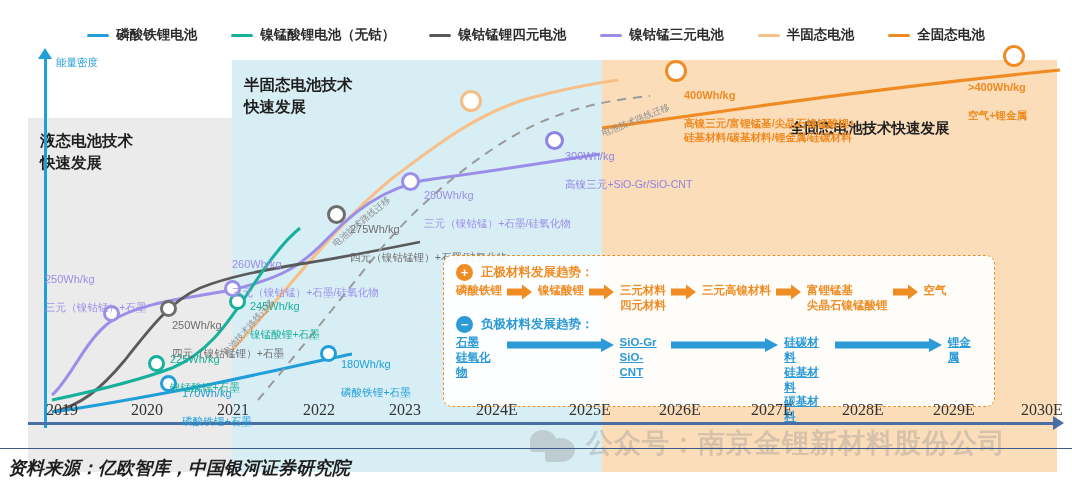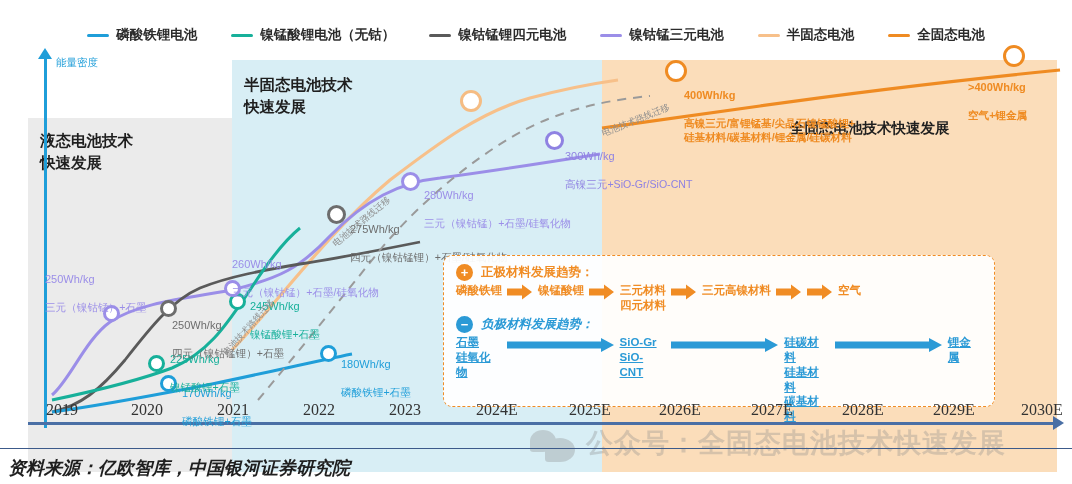--- a/index.html
+++ b/index.html
@@ -59,21 +59,21 @@
   .matbox{position:absolute;left:443px;top:205px;width:552px;height:152px;
           border:1.6px dashed #f08c24;border-radius:9px;background:rgba(255,255,255,0.93);
           box-sizing:border-box;padding:8px 12px 6px 12px;}
   .mat-head{display:flex;align-items:center;gap:8px;margin-bottom:1px;}
   .mat-badge{width:17px;height:17px;border-radius:50%;display:flex;align-items:center;
              justify-content:center;color:#fff;font-size:13px;font-weight:700;line-height:1;}
   .badge-plus{background:#f08c24;}
   .badge-minus{background:#2b9ad6;}
   .mat-title{font-size:12.5px;font-weight:700;}
   .title-pos{color:#f08c24;}
-  .title-neg{color:#2b9ad6;font-style:italic;}
+  .title-neg{color:#2b9ad6;}
   .mat-row{display:flex;align-items:flex-start;gap:5px;margin-top:2px;}
   .mat-cell{font-size:11.5px;line-height:1.28;white-space:pre-line;font-weight:600;}
   .cell-pos{color:#f08c24;}
   .cell-neg{color:#2b9ad6;text-decoration:underline;}
   .arrow-pos{flex:0 0 auto;margin-top:1px;}
   .arrow-neg{flex:0 0 auto;margin-top:3px;}
 
   
   .footer-rule{position:absolute;left:0;top:448px;width:1072px;height:1.4px;background:#3c5a8a;}
   .footer-src{position:absolute;left:8px;top:456px;font-size:18px;color:#1f1f1f;
@@ -241,20 +241,22 @@
           </svg>
         <span class="mat-cell cell-pos">三元材料
 四元材料</span>
         <svg class="arrow-pos" width="26" height="16" viewBox="0 0 26 16">
           <path d="M0,4.5 L15,4.5 L15,0.5 L25,8 L15,15.5 L15,11.5 L0,11.5 Z" fill="#f08c24"></path>
           </svg>
         <span class="mat-cell cell-pos">三元高镍材料</span>
         <svg class="arrow-pos" width="26" height="16" viewBox="0 0 26 16">
           <path d="M0,4.5 L15,4.5 L15,0.5 L25,8 L15,15.5 L15,11.5 L0,11.5 Z" fill="#f08c24"></path>
           </svg>
+        <span class="mat-cell cell-pos">富锂锰基
+尖晶石镍锰酸锂</span>
         <svg class="arrow-pos" width="26" height="16" viewBox="0 0 26 16">
           <path d="M0,4.5 L15,4.5 L15,0.5 L25,8 L15,15.5 L15,11.5 L0,11.5 Z" fill="#f08c24"></path>
           </svg>
         <span class="mat-cell cell-pos">空气</span>
       </div>
 
       <div class="mat-head" style="margin-top:4px;">
         <span class="mat-badge badge-minus">−</span>
         <span class="mat-title title-neg">负极材料发展趋势：</span>
       </div>
@@ -294,18 +296,18 @@
       <span class="x-tick" style="left:954px;">2029E</span>
       <span class="x-tick" style="left:1042px;">2030E</span>
     </div>
   </div>
 
   <div class="wm">
     <span class="wm-logo">
       <span class="wm-b1"></span>
         <span class="wm-b2"></span>
     </span>
-    <span class="wm-text">公众号：全固态电池技术快速发展</span>
+    <span class="wm-text">公众号：南京金锂新材料股份公司</span>
   </div>
 
   <div class="footer-rule"></div>
   <div class="footer-src">资料来源：亿欧智库，中国银河证券研究院</div>
 </div>
 
 </body></html>

